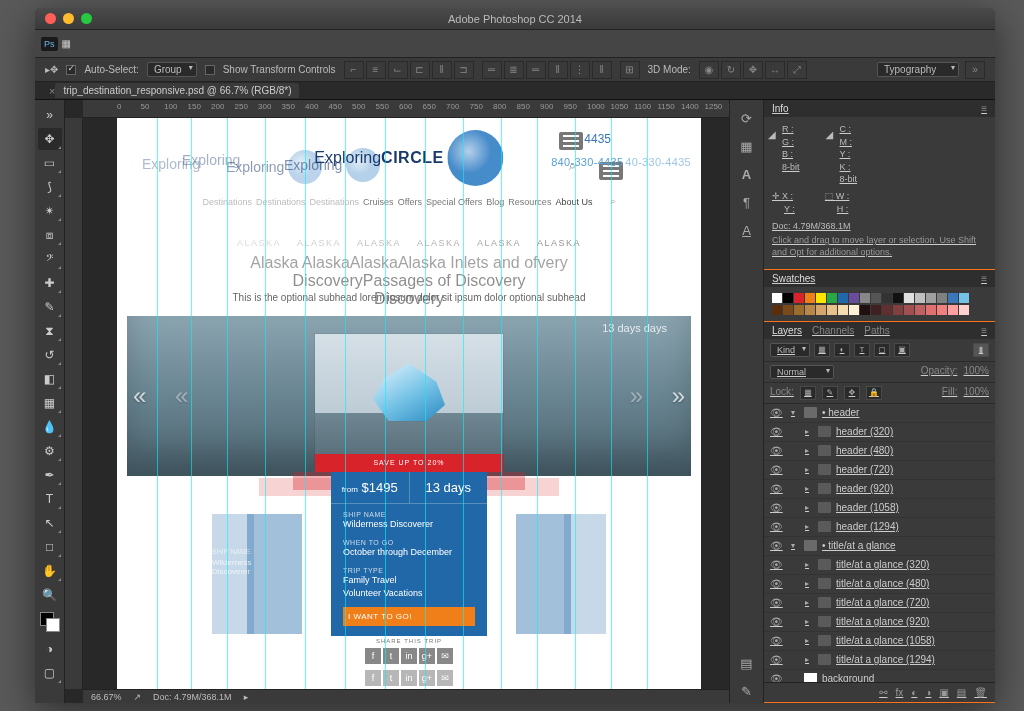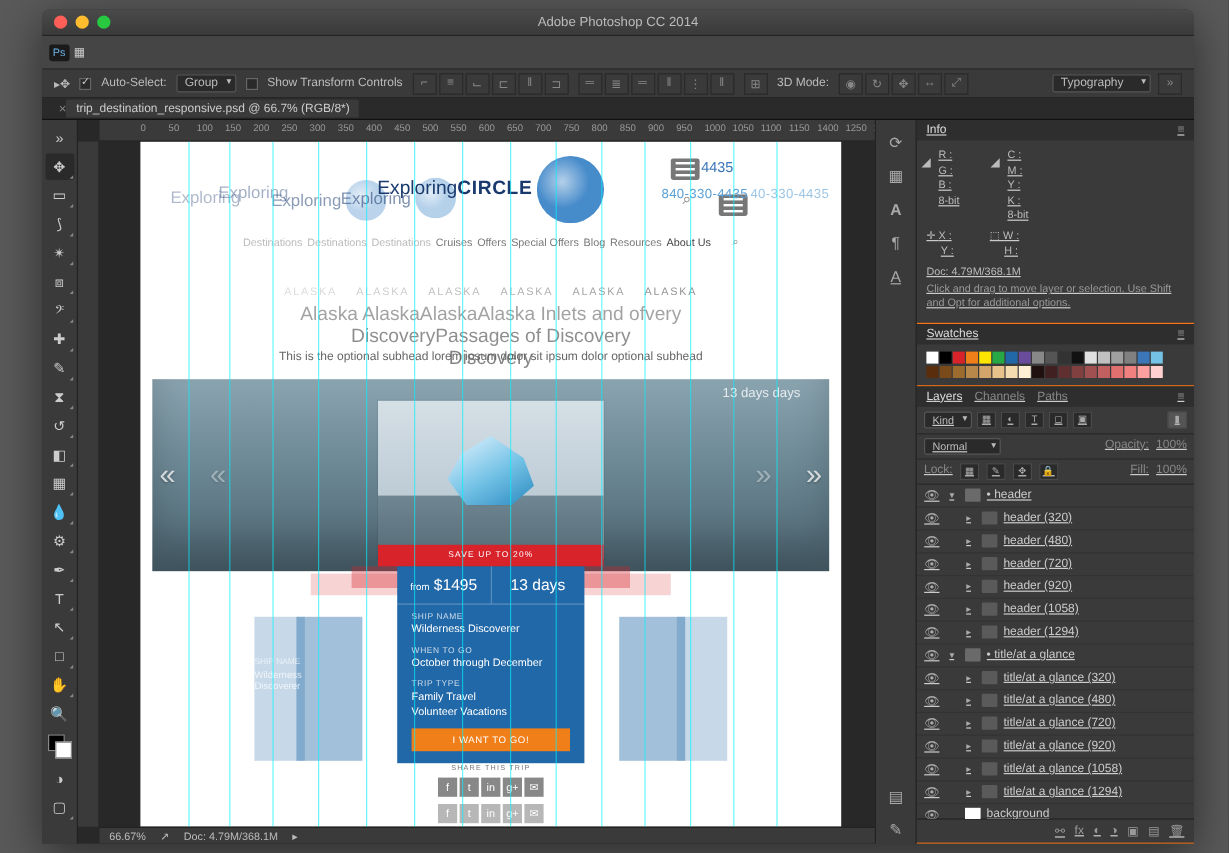--- a/index.html
+++ b/index.html
@@ -62,21 +62,21 @@
 .iceblock .water { position: absolute; bottom: 0; left: 0; right: 0; height: 40%; background: linear-gradient(#6f8793, #556a75); }
 .iceblock .berg { position: absolute; left: 50%; bottom: 34%; transform: translateX(-50%); width: 72px; height: 58px; background: linear-gradient(150deg,#e8f6ff 0%, #74c2e6 55%, #2b8abf 100%); clip-path: polygon(50% 0%, 88% 32%, 100% 72%, 74% 100%, 22% 100%, 0% 62%, 16% 26%); box-shadow: 0 4px 6px rgba(0,0,0,.2); }
 .redbar { position: absolute; left: 50%; transform: translateX(-50%); height: 18px; background: #d8232a; color: #fff; font-size: 7px; letter-spacing: 1px; text-align: center; line-height: 18px; }
 .redbar.r1 { top: 336px; width: 188px; } .redbar.r2 { top: 354px; width: 232px; opacity:.35; } .redbar.r3 { top: 360px; width: 300px; opacity:.2; }
 .bluecard { position: absolute; top: 354px; left: 50%; transform: translateX(-50%); width: 156px; background: #2168a8; color: #fff; font-size: 9px; padding-bottom: 10px; }
 .bluecard .pricebar { display: flex; border-bottom: 1px solid rgba(255,255,255,.25); }
 .bluecard .pricebar div { flex: 1; text-align: center; padding: 8px 4px; font-size: 13px; }
 .bluecard .pricebar div:first-child { border-right: 1px solid rgba(255,255,255,.25); }
 .bluecard .lab { font-size: 7px; letter-spacing: .5px; opacity: .75; padding: 7px 12px 0; text-transform: uppercase; }
 .bluecard .val { padding: 1px 12px 3px; font-size: 9px; }
-.ctabtn { background: #f07f1a; margin: 6px 12px 0; text-align: center; padding: 5px; font-size: 8px; letter-spacing: .5px; }
+.ctabtn { background: #f07f1a; margin: 6px 12px 0; text-align: left; padding: 5px; font-size: 8px; letter-spacing: .5px; }
 .sidecards { position: absolute; top: 396px; height: 120px; background: #2168a8; opacity: .42; }
 .sidecards.s1 { left: 130px; width: 55px; } .sidecards.s2 { right: 130px; width: 55px; }
 .sidecards.s3 { left: 95px; width: 42px; opacity:.25; } .sidecards.s4 { right: 95px; width: 42px; opacity:.25; }
 .socialrow { position: absolute; left: 50%; transform: translateX(-50%); display: flex; gap: 2px; }
 .socialrow .s { width: 16px; height: 16px; background: #888; color: #fff; font-size: 9px; display: flex; align-items: center; justify-content: center; }
 .sharelab { position:absolute; left:50%; transform:translateX(-50%); font-size:6px; color:#777; letter-spacing:1px; }
 .statusbar { position: absolute; bottom: 0; left: 18px; right: 0; height: 14px; background: #3a3a3a; color: #bbb; font-size: 9px; display: flex; align-items: center; padding: 0 8px; gap: 12px; border-top: 1px solid #222; }
 .rightcol { width: 34px; background: #3a3a3a; border-left: 1px solid #222; display: flex; flex-direction: column; align-items: center; padding-top: 6px; gap: 4px; }
 .rightcol .ic { width: 24px; height: 24px; color: #aaa; font-size: 13px; display: flex; align-items: center; justify-content: center; }
 .panels { width: 232px; background: #3a3a3a; border-left: 1px solid #222; font-size: 10px; color: #ccc; display: flex; flex-direction: column; }

